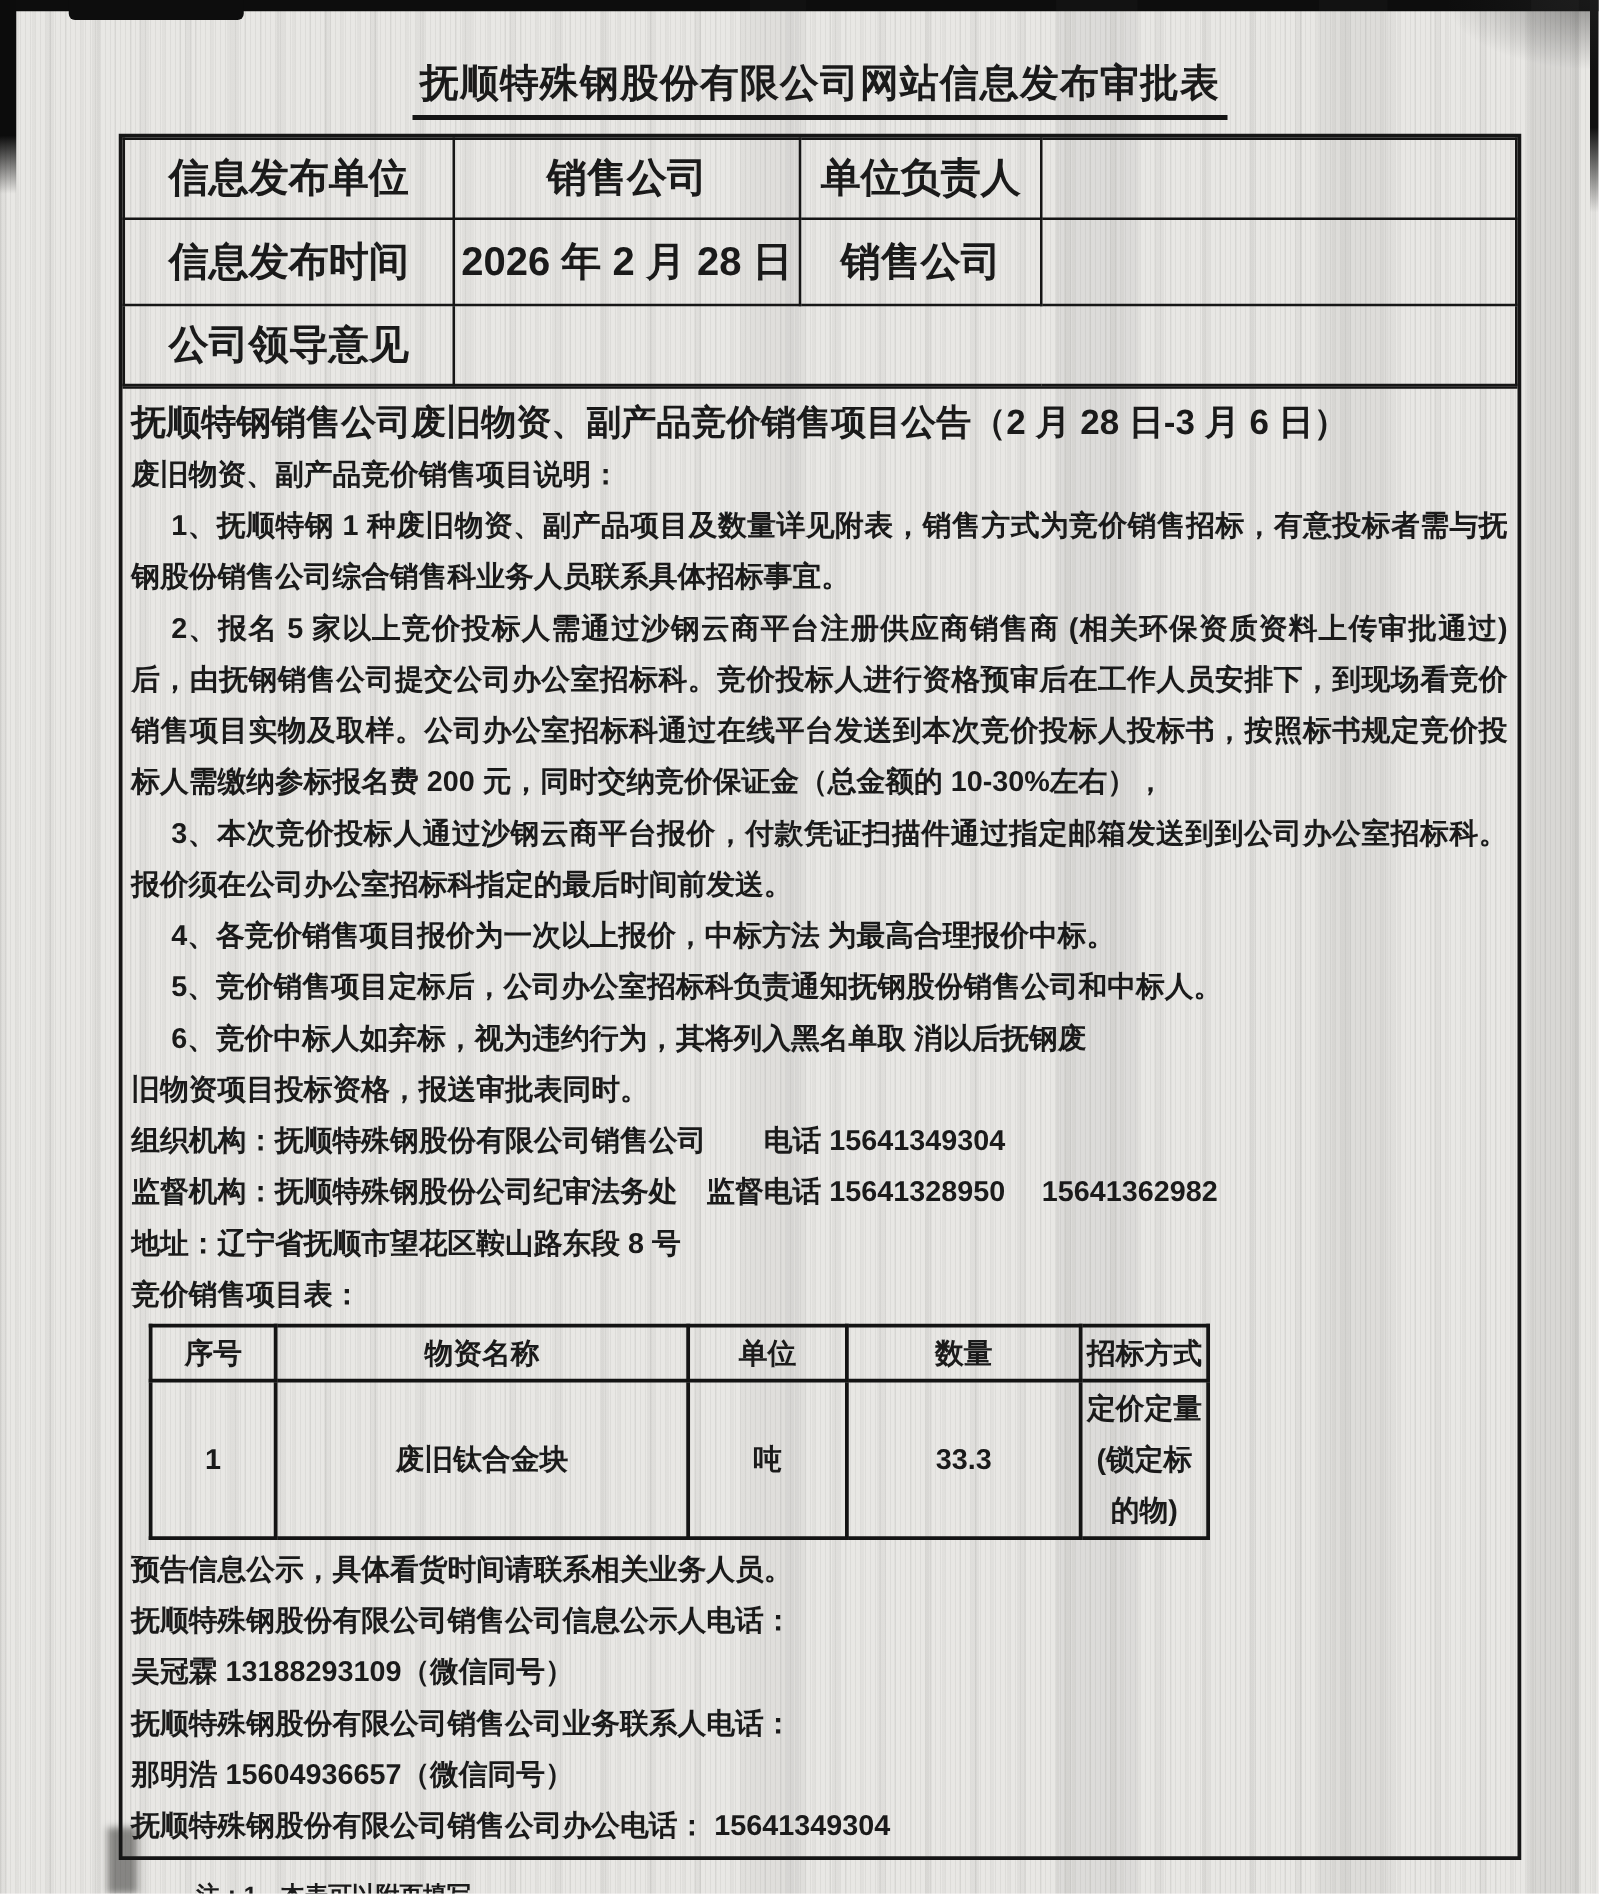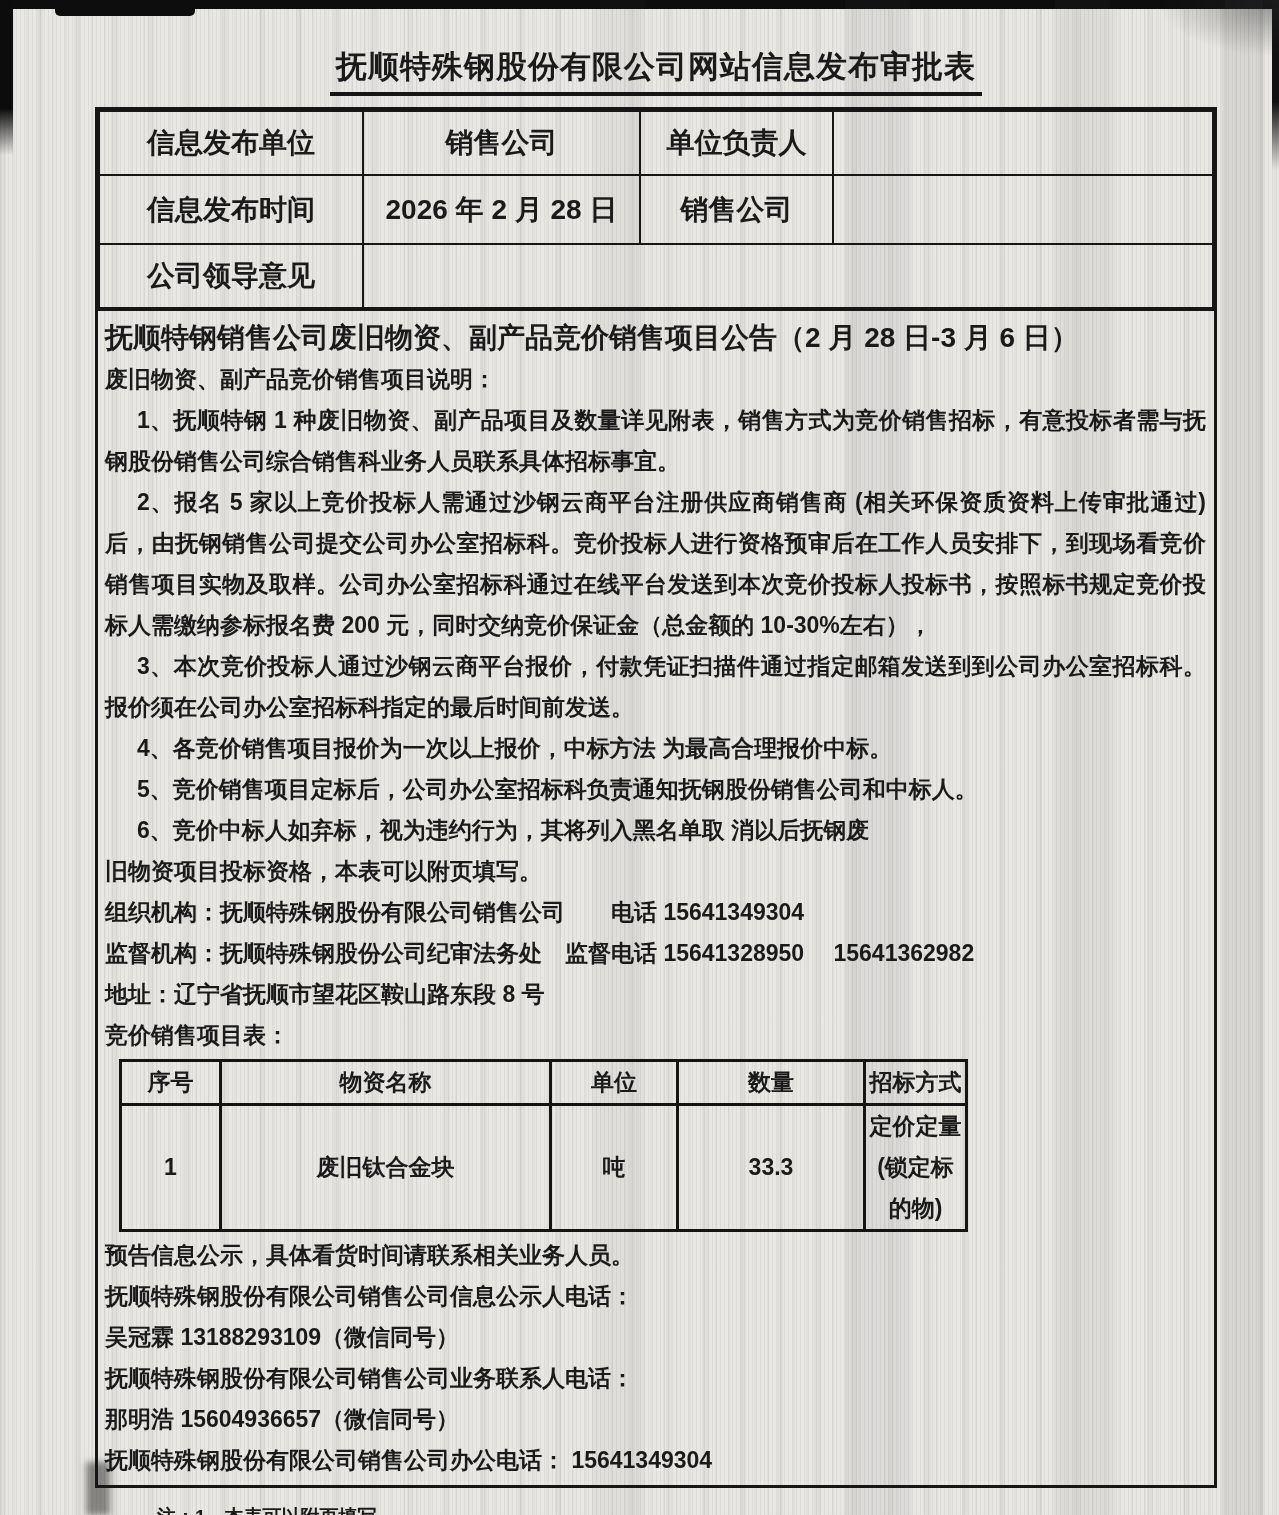--- a/index.html
+++ b/index.html
@@ -41,21 +41,21 @@
   .title-row { position:relative; margin:46px 0 0 95px; width:1122px; text-align:center; }
   .title-row .t {
     display:inline-block; font-size:31px; letter-spacing:1px;
     border-bottom:4px solid #151515; padding:0 6px 4px;
   }
 
   
   .frame { position:relative; margin:11px 0 0 95px; width:1122px; border:3px solid #161616; box-sizing:border-box; }
 
   table.head-table { border-collapse:collapse; width:100%; table-layout:fixed; }
-  .head-table td { border:2px solid #161616; text-align:center; vertical-align:middle; font-size:28px; padding:0; }
+  .head-table td { border:2px solid #161616; text-align:center; vertical-align:middle; font-size:32px; padding:0; }
   .head-table tr.r1 { height:64px; }
   .head-table tr.r2 { height:69px; }
   .head-table tr.r3 { height:64px; }
 
   
   .content { border-top:2px solid #161616; padding:6px 8px 4px 7px; font-size:23px; line-height:41px; }
   .content p { margin:0; white-space:pre-wrap; text-align:justify; }
   .ann-heading { text-align:center; font-size:28px; line-height:42px; }
   .indent { text-indent:32px; }
 
@@ -120,21 +120,21 @@
 
     <div class="content">
       <p class="ann-heading">抚顺特钢销售公司废旧物资、副产品竞价销售项目公告（2 月 28 日-3 月 6 日）</p>
       <p>废旧物资、副产品竞价销售项目说明：</p>
       <p class="indent">1、抚顺特钢 1 种废旧物资、副产品项目及数量详见附表，销售方式为竞价销售招标，有意投标者需与抚钢股份销售公司综合销售科业务人员联系具体招标事宜。</p>
       <p class="indent">2、报名 5 家以上竞价投标人需通过沙钢云商平台注册供应商销售商 (相关环保资质资料上传审批通过)后，由抚钢销售公司提交公司办公室招标科。竞价投标人进行资格预审后在工作人员安排下，到现场看竞价销售项目实物及取样。公司办公室招标科通过在线平台发送到本次竞价投标人投标书，按照标书规定竞价投标人需缴纳参标报名费 200 元，同时交纳竞价保证金（总金额的 10-30%左右），</p>
       <p class="indent">3、本次竞价投标人通过沙钢云商平台报价，付款凭证扫描件通过指定邮箱发送到到公司办公室招标科。报价须在公司办公室招标科指定的最后时间前发送。</p>
       <p class="indent">4、各竞价销售项目报价为一次以上报价，中标方法 为最高合理报价中标。</p>
       <p class="indent">5、竞价销售项目定标后，公司办公室招标科负责通知抚钢股份销售公司和中标人。</p>
       <p class="indent">6、竞价中标人如弃标，视为违约行为，其将列入黑名单取 消以后抚钢废</p>
-      <p>旧物资项目投标资格，本表可以附页填写。</p>
+      <p>旧物资项目投标资格，报送审批表同时。</p>
       <p>组织机构：抚顺特殊钢股份有限公司销售公司　　电话 15641349304</p>
       <p>监督机构：抚顺特殊钢股份公司纪审法务处　监督电话 15641328950　 15641362982</p>
       <p>地址：辽宁省抚顺市望花区鞍山路东段 8 号</p>
       <p>竞价销售项目表：</p>
 
       <table class="proj-table">
         <colgroup>
           <col style="width:100px">
             <col style="width:330px">
             <col style="width:127px">

